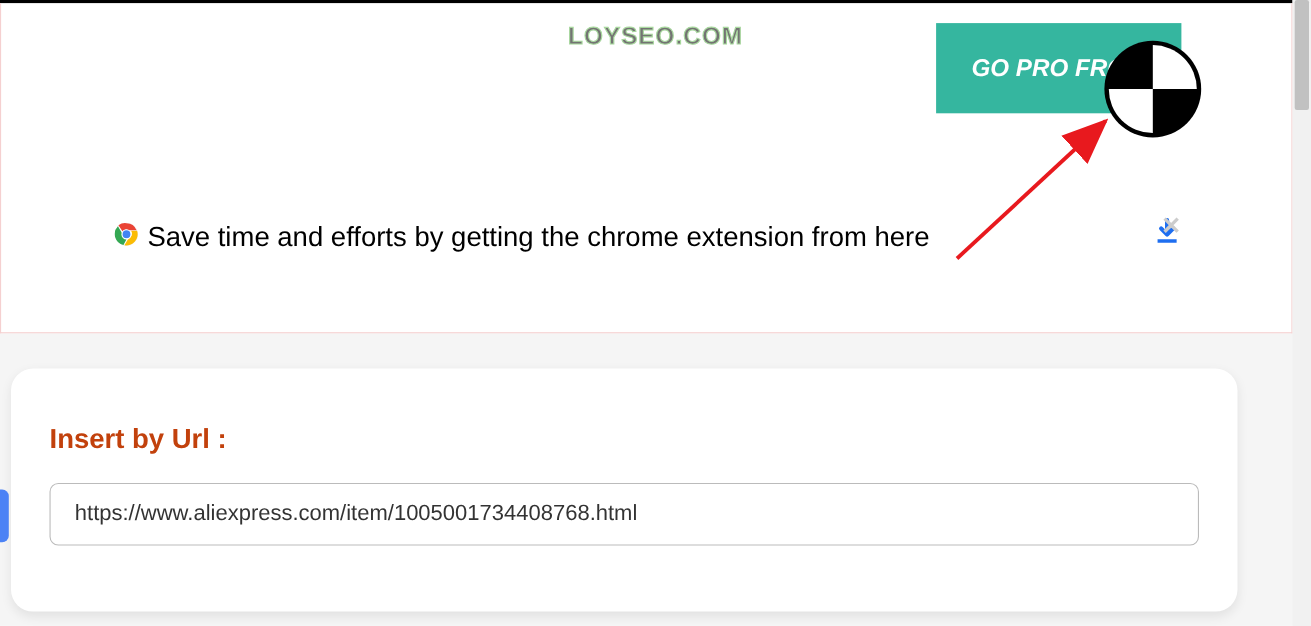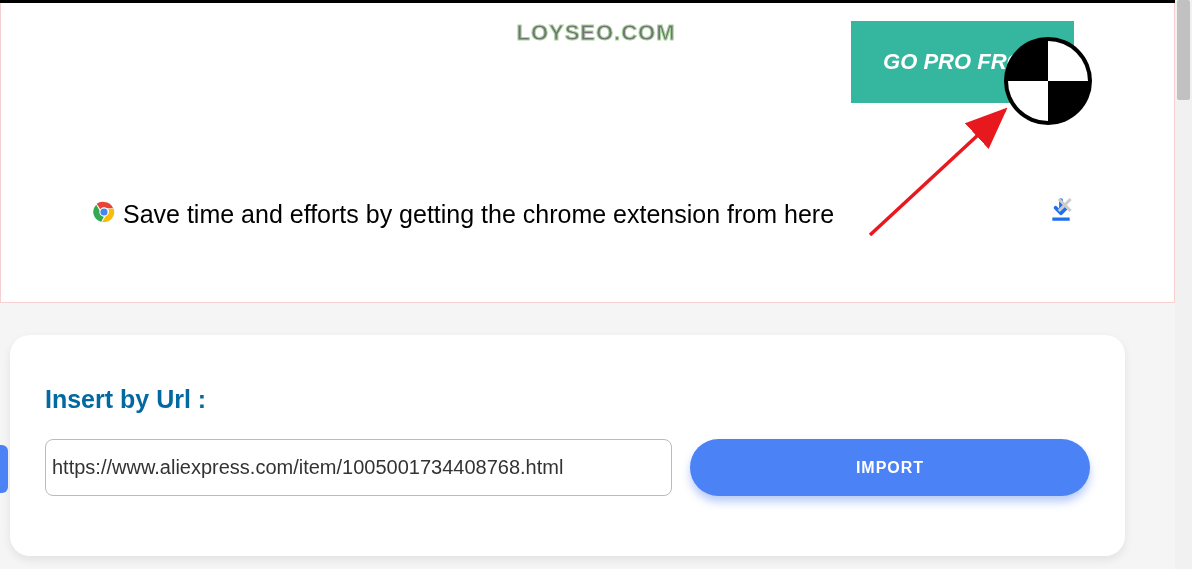--- a/index.html
+++ b/index.html
@@ -88,24 +88,24 @@
       position: absolute;
       top: 32px;
       right: 80px;
       width: 92px;
       height: 92px;
     }
     
     .banner-text-row {
       position: absolute;
       top: 195px;
-      left: 92px;
+      left: 103px;
       right: 100px;
       display: flex;
-      align-items: center;
+      align-items: flex-end;
       font-size: 25px;
       color: #000;
     }
     
     .chrome-icon {
       margin-right: 8px;
       flex-shrink: 0;
     }
     
     .banner-text {
@@ -142,35 +142,35 @@
       right: 67px;
       background: #fff;
       border-radius: 20px;
       padding: 50px 35px 60px 35px;
       box-shadow: 0 4px 10px rgba(0,0,0,0.08);
     }
     
     .insert-title {
       font-size: 25px;
       font-weight: bold;
-      color: #0369a1;
+      color: #c2410c;
       margin-bottom: 25px;
     }
     
     .insert-row {
       display: flex;
       gap: 18px;
       align-items: stretch;
     }
     
     .url-input {
       flex: 1;
       border: 1px solid #bbb;
       border-radius: 8px;
-      padding: 16px 6px;
+      padding: 16px 22px;
       font-size: 20px;
       color: #333;
       outline: none;
       font-family: Arial, sans-serif;
     }
     
     .import-button {
       width: 400px;
       background: #4b82f5;
       color: #fff;
@@ -244,23 +244,20 @@
       <polygon points="0 0, 12 5, 0 10" fill="#e8191e"></polygon>
     </marker>
   </defs>
   <line x1="20" y1="130" x2="155" y2="5" stroke="#e8191e" stroke-width="3.5" marker-end="url(#arrowhead)"></line>
 </svg>
 
 <div class="insert-panel">
   <div class="insert-title">Insert by Url :</div>
   <div class="insert-row">
     <input type="text" class="url-input" value="https://www.aliexpress.com/item/1005001734408768.html" style="">
-    <button class="import-button">
-      <span>IMPORT</span>
-    </button>
   </div>
 </div>
 
 <div class="left-edge-hint"></div>
 
 <div class="scrollbar">
   <div class="scrollbar-thumb"></div>
 </div>
 
 </body></html>

